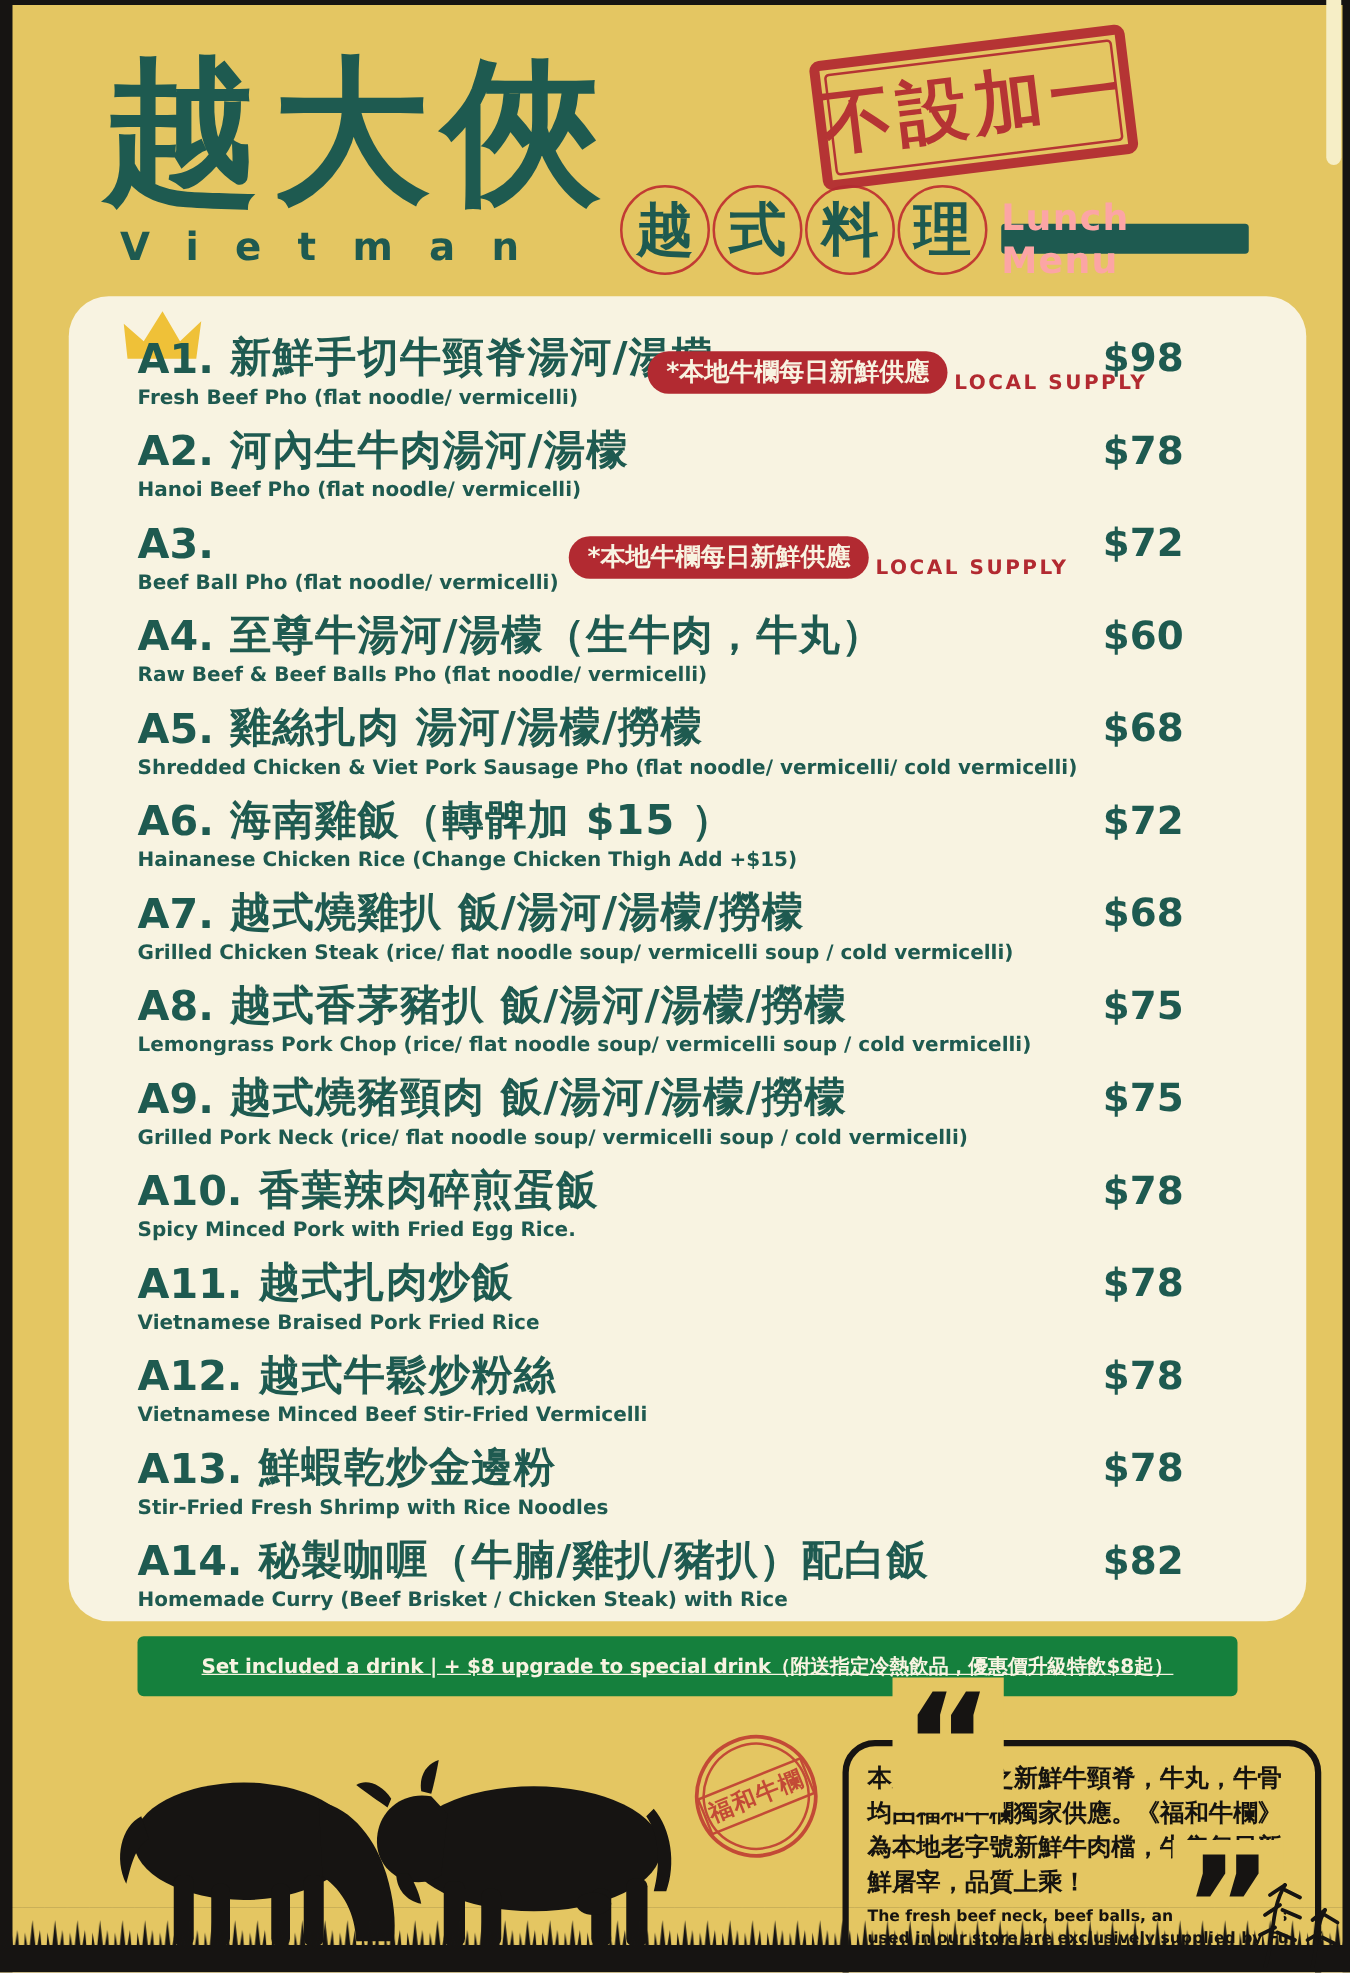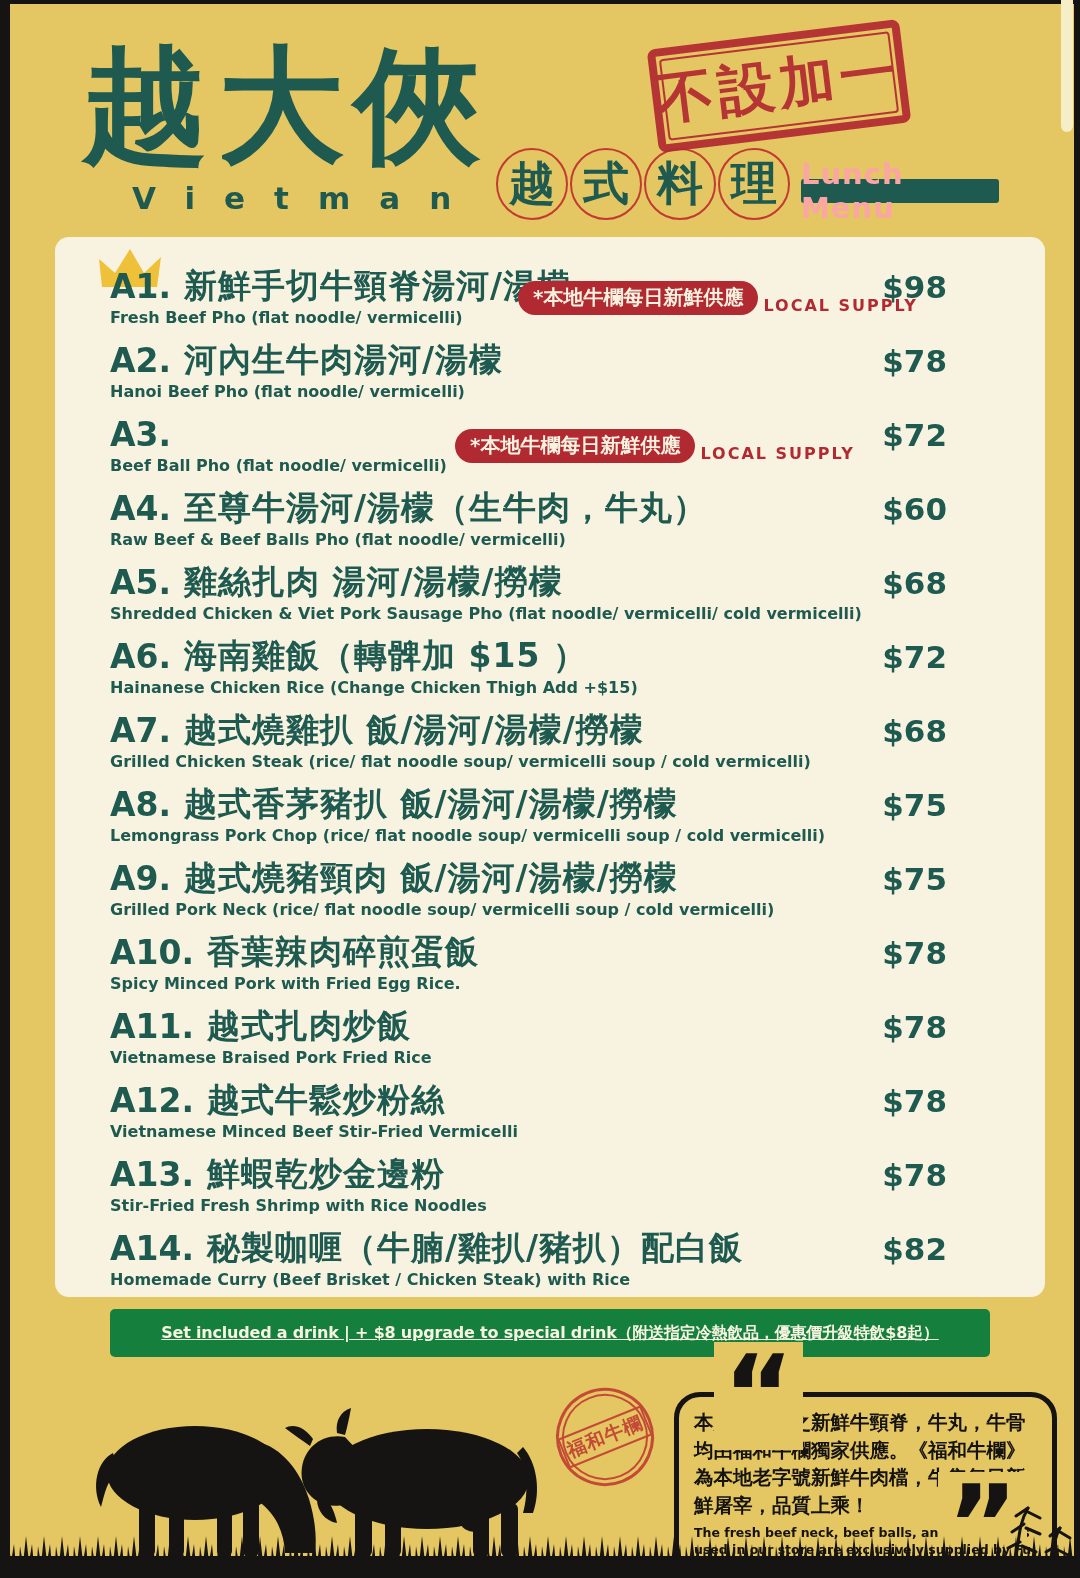--- a/index.html
+++ b/index.html
@@ -16,37 +16,37 @@
   .edge-top    { position:absolute; left:0; top:0; width:1080px; height:4px;  background:#161412; z-index:20; }
   .edge-left   { position:absolute; left:0; top:0; width:10px;  height:1578px; background:#161412; z-index:20; }
   .edge-right  { position:absolute; right:0; top:0; width:6px;  height:1578px; background:#161412; z-index:20; }
   .scroll-thumb{ position:absolute; left:1061px; top:0; width:12px; height:132px;
                  background:#f6eec6; border-radius:0 0 7px 7px; z-index:21; }
 
   
   .logo-zh { position:absolute; left:82px; top:40px; font-size:126px; line-height:1.05;
              font-weight:bold; letter-spacing:10px; color:#1e5a50;text-align:center; }
   .logo-en { position:absolute; left:96px; top:180px; font-size:31px; font-weight:bold;
-             letter-spacing:29px; color:#1e5a50; white-space:nowrap;margin-left:36px; }
+             letter-spacing:29px; color:#1e5a50; white-space:nowrap; }
   .cuisine-row { position:absolute; left:496px; top:148px; display:flex; gap:2px; }
   .cuisine-circle { width:72px; height:72px; border:2.5px solid #c23b33; border-radius:50%;
              display:flex; align-items:center; justify-content:center;
              font-size:46px; font-weight:bold; color:#1e5a50; }
   .stamp-box { position:absolute; left:652px; top:34px; width:254px; height:104px;
              border:8px solid #b22a31; border-radius:8px; transform:rotate(-7deg);
              display:flex; align-items:center; justify-content:center; opacity:.93; }
   .stamp-box-inner { position:absolute; inset:3px; border:2px solid #b22a31; border-radius:4px; }
   .stamp-box-text { font-size:56px; font-weight:bold; color:#b22a31; letter-spacing:5px; white-space:nowrap; }
   .lunch-badge { position:absolute; left:801px; top:179px; width:198px; height:24px;
              background:#1e5a50; border-radius:3px; display:flex; align-items:center; justify-content:center;
              font-size:29px; font-weight:bold; color:#fca5a5; letter-spacing:1px; }
 
   
   .menu-card { position:absolute; left:55px; top:237px; width:990px; height:1060px;
-             background:#f8f3e1; border-radius:14px; z-index:2; }
+             background:#f8f3e1; border-radius:32px; z-index:2; }
   .menu-items { position:absolute; left:55px; top:30px; width:837px; }
   .menu-item { position:relative; height:66px; margin-bottom:8px; }
   .item-line1 { display:flex; align-items:center; gap:13px; height:38px; }
   .item-id { position:relative; font-size:33px; font-weight:bold; color:#1e5a50; z-index:1; white-space:nowrap; }
   .crown { position:absolute; left:-12px; top:-20px; width:66px; height:44px; z-index:-1; }
   .item-zh { font-size:33px; font-weight:bold; color:#1e5a50; white-space:nowrap; letter-spacing:1px; }
   .item-en { font-size:16px; font-weight:bold; color:#1e5a50; margin-top:3px; white-space:nowrap; }
   .item-price { position:absolute; right:0; top:2px; font-size:31px; font-weight:bold; color:#1e5a50; }
   .supply-block { position:absolute; top:14px; display:flex; flex-direction:row; align-items:flex-end; }
   .menu-item:nth-child(1) .supply-block { left:408px; }

